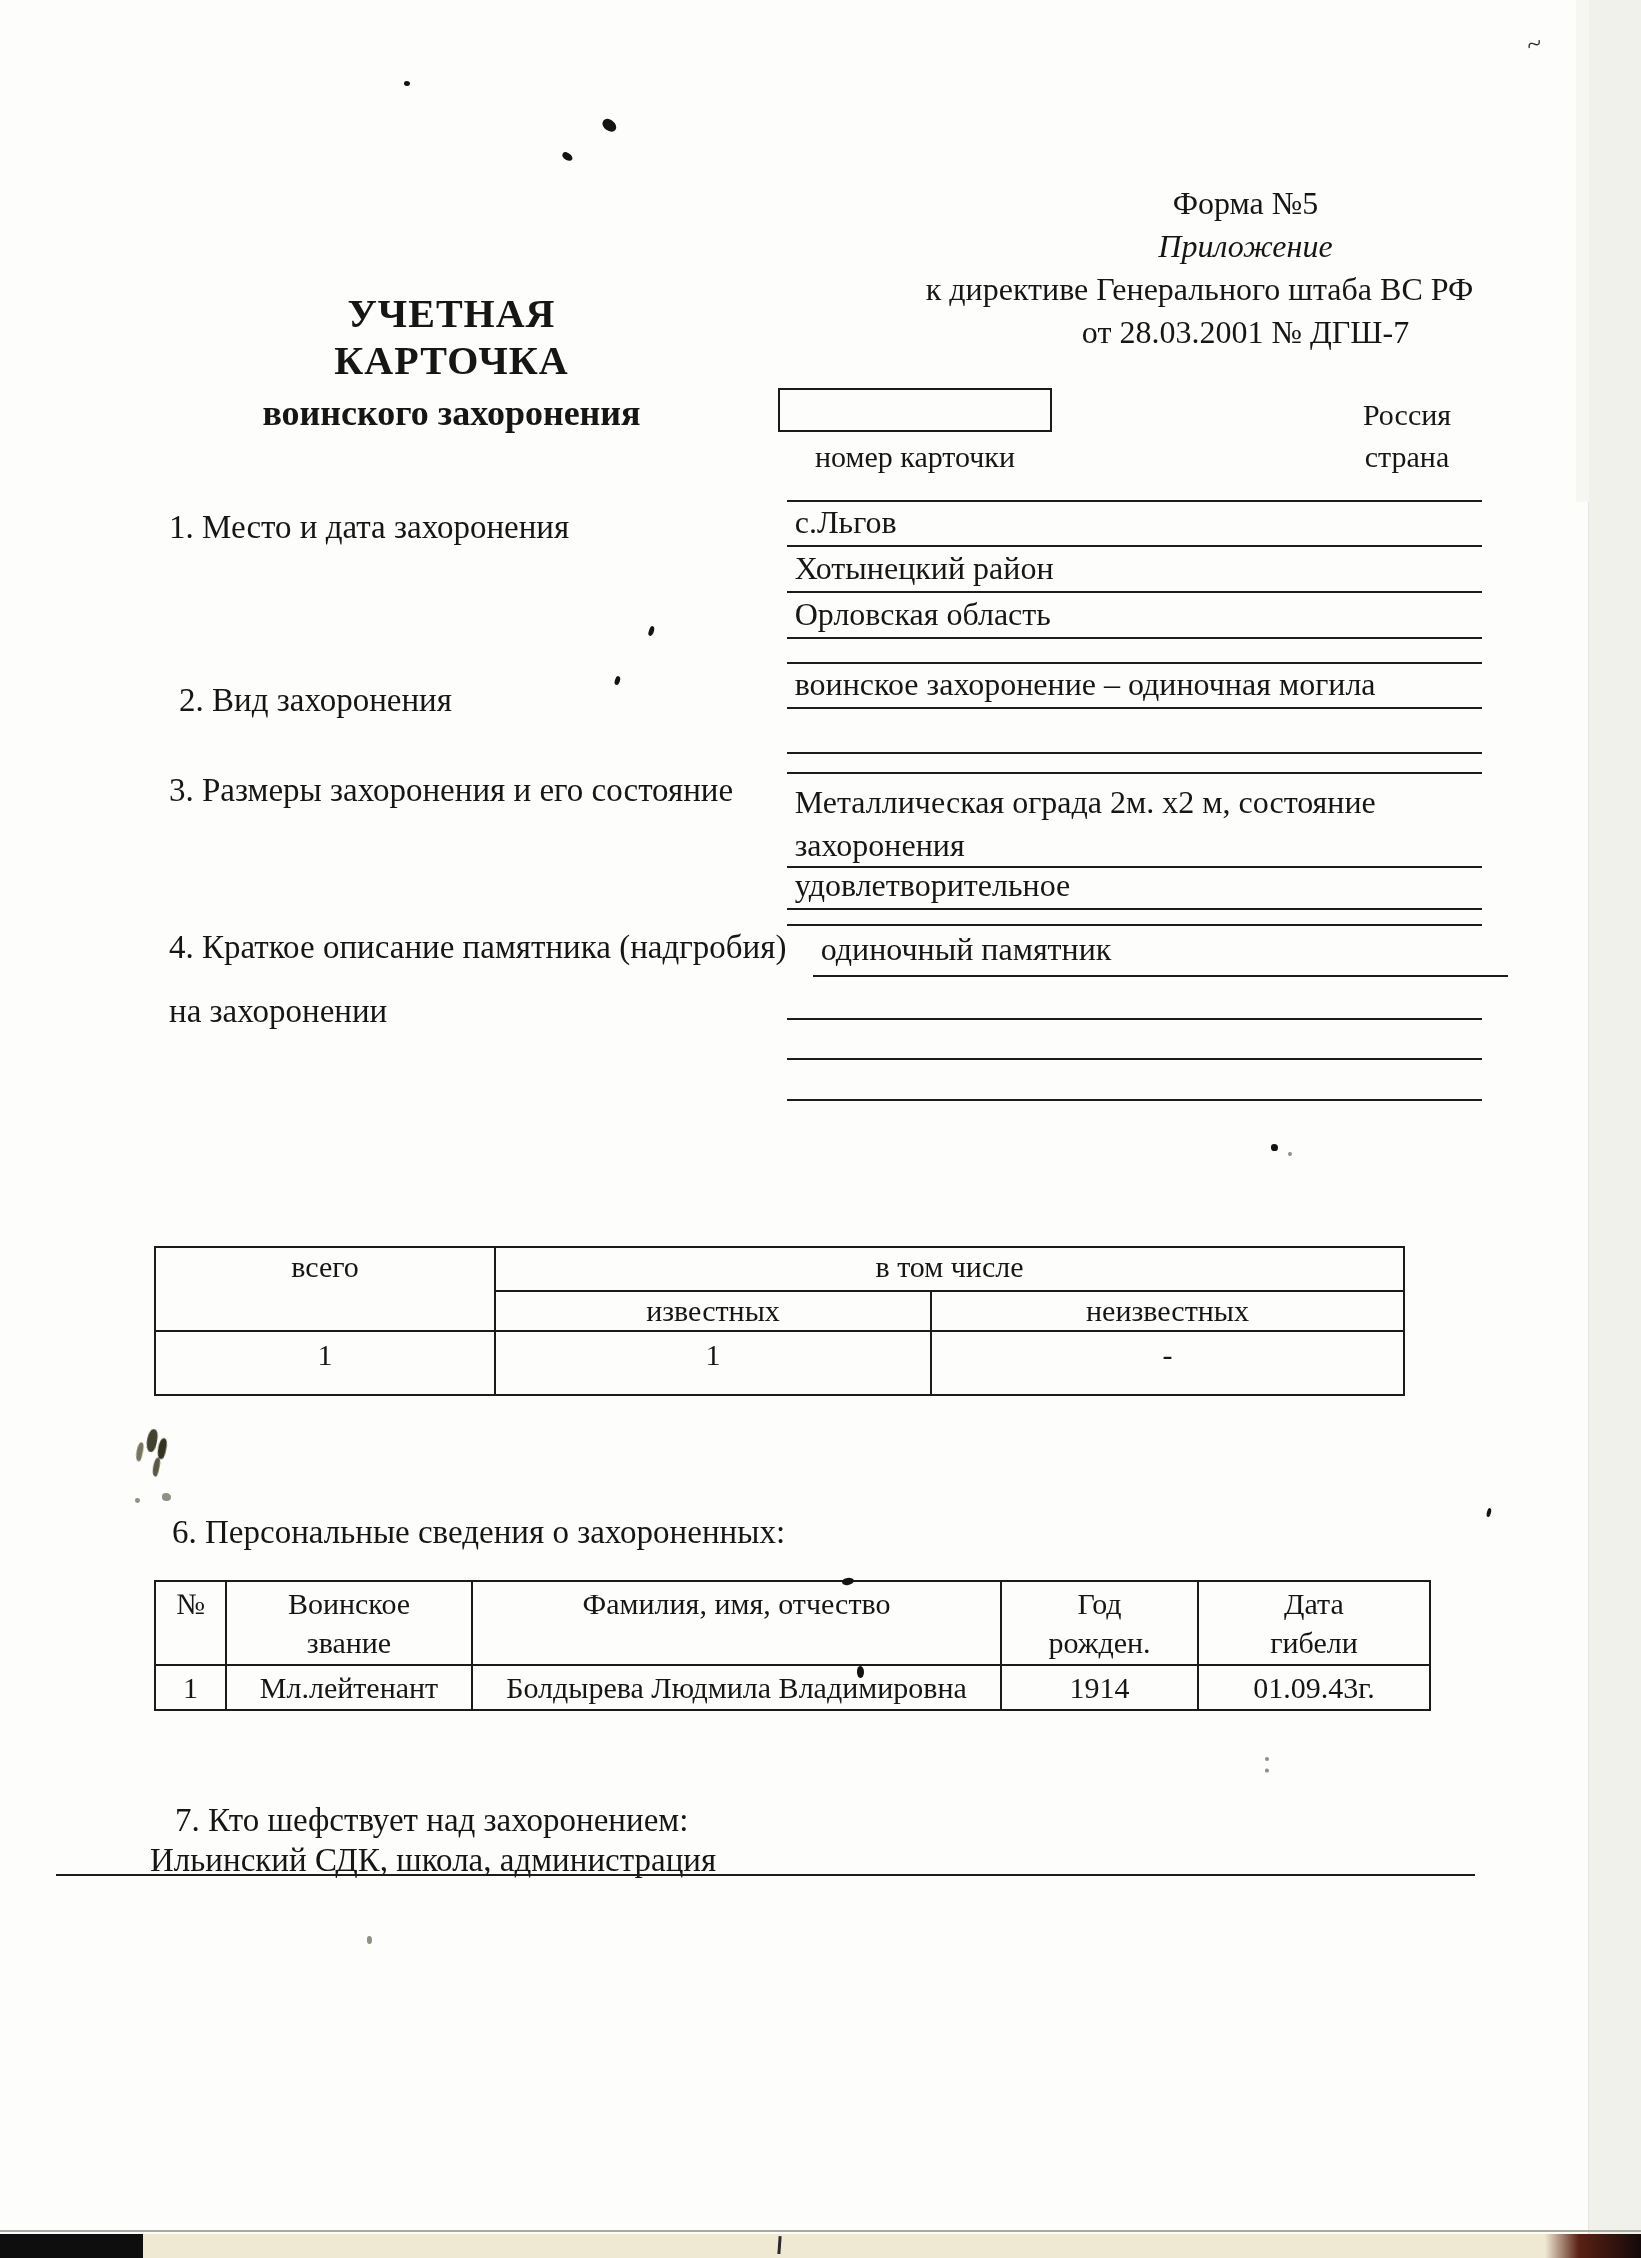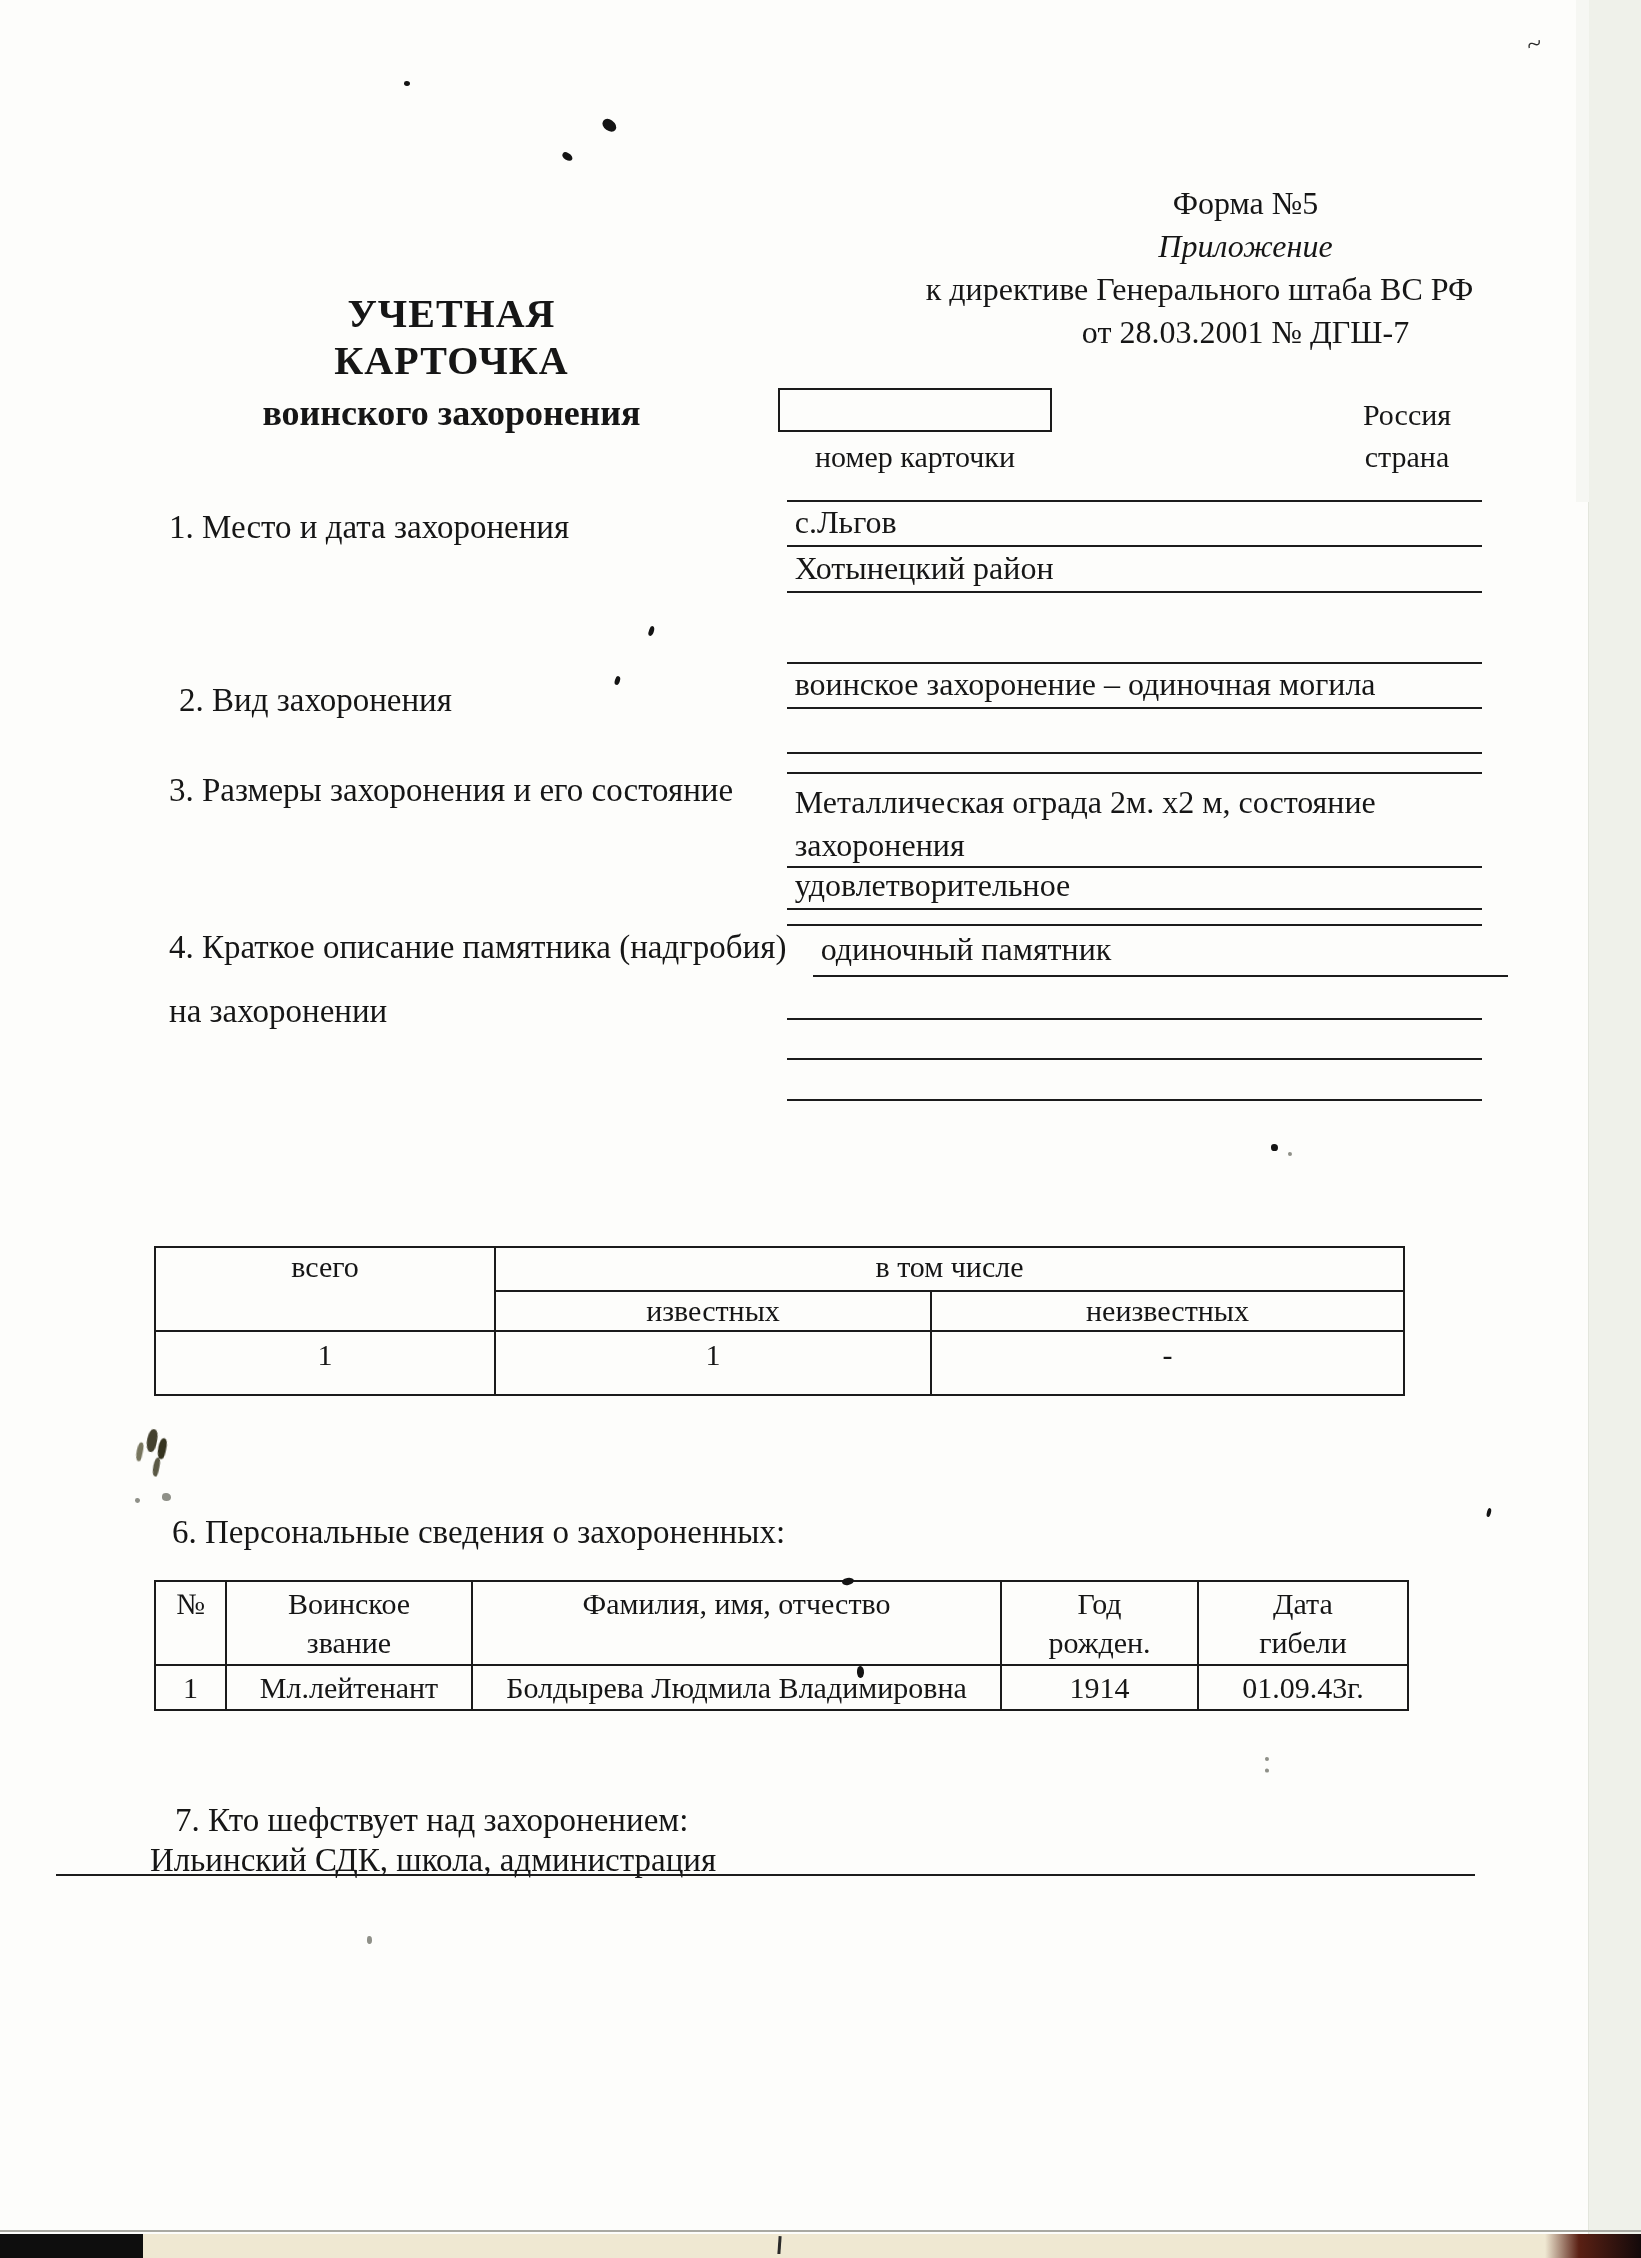--- a/index.html
+++ b/index.html
@@ -61,21 +61,21 @@
   .tbl5 .hr2 td{height:37px;}
   .tbl5 .dr td{height:64px;padding-top:5.8px;}
   .tbl6{left:154px;top:1580px;}
   .tbl6 td{vertical-align:top;line-height:39px;}
   .tbl6 .h td{height:77px;}
   .tbl6 .d td{height:42px;}
   .tbl6 .w-num{width:71px;}
   .tbl6 .w-rank{width:246px;}
   .tbl6 .w-name{width:529px;}
   .tbl6 .w-birth{width:197px;}
-  .tbl6 .w-death{width:210px;}
+  .tbl6 .w-death{width:232px;}
   .two-line span{display:block;}
 
   .s7-label{position:absolute;left:175px;top:1802px;font-size:33px;}
   .s7-value{position:absolute;left:150px;top:1842px;font-size:33px;}
 
   
   .speck{position:absolute;background:#141414;border-radius:45% 55% 50% 50%;}
   .speck.gray{background:#8f9088;}
   .squiggle{position:absolute;font-size:27px;color:#2a2a2a;transform:rotate(-18deg);}
   .smudge1{position:absolute;left:147px;top:1429px;width:9.7px;height:23px;background:#44412f;border-radius:50% 50% 40% 60%;transform:rotate(12deg);box-shadow:11.6px 5.8px 0 -1px #35331f, -9.7px 13.5px 0 -1.9px #77755e, 9.7px 25px 0 -1.9px #5a5844;filter:blur(0.6px);}
@@ -104,20 +104,21 @@
   <div class="numlabel">номер карточки</div>
   <div class="country">
     <span>Россия</span>
     <span>страна</span>
   </div>
 
   <div class="lbl" style="left:169px;top:509px;">1. Место и дата захоронения</div>
   <div class="hline" style="top:500px;"></div>
   <div class="vrow" style="top:550px;height:43px;">Хотынецкий район</div>
   <div class="vrow" style="top:503px;height:44px;">с.Льгов</div>
+  <div class="vrow" style="top:597px;height:42px;">Орловская область</div>
 
   <div class="lbl" style="left:179px;top:658px;margin-top:24px;">2. Вид захоронения</div>
   <div class="hline" style="top:662px;"></div>
   <div class="vrow" style="top:665px;height:44px;">воинское захоронение – одиночная могила</div>
   <div class="hline" style="top:752px;"></div>
 
   <div class="lbl" style="left:169px;top:772px;">3. Размеры захоронения и его состояние</div>
   <div class="hline" style="top:772px;"></div>
   <div class="vtall" style="top:775px;height:93px;">
     <span style="display:block;">Металлическая ограда 2м. х2 м, состояние</span>

